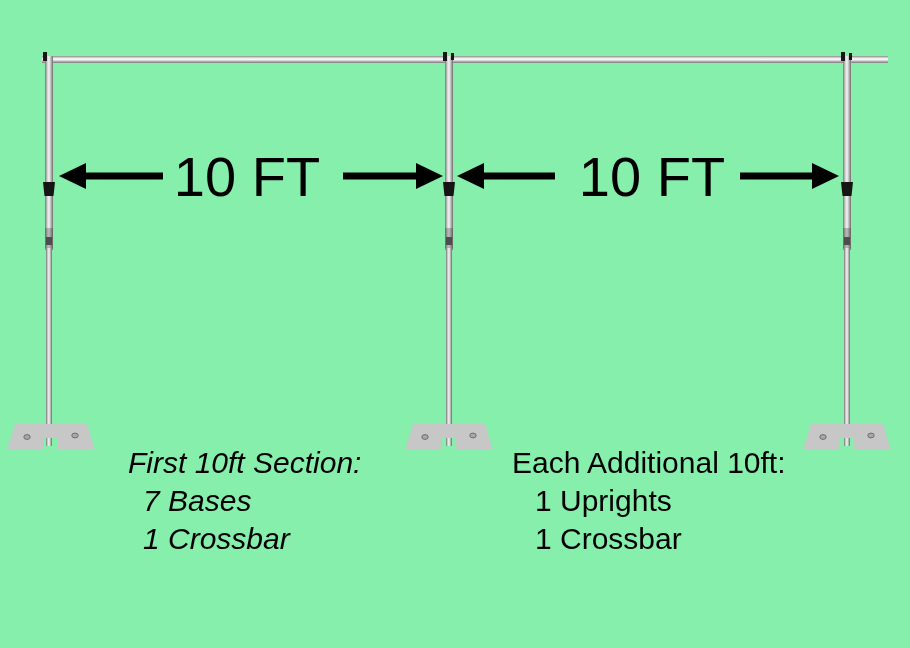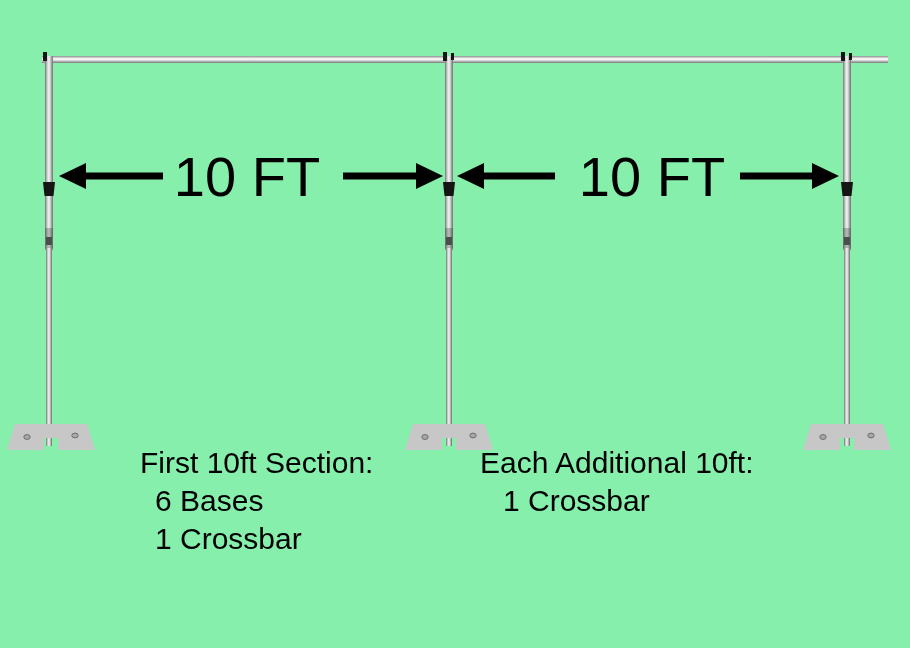--- a/index.html
+++ b/index.html
@@ -26,22 +26,22 @@
     font-weight: 400;
   }
   .legend {
     position: absolute;
     top: 444px;
     font-size: 30px;
     line-height: 38px;
     color: #000000;
     white-space: nowrap;
   }
-  .legend-first { left: 140px; }
-  .legend-additional { left: 480px; }
+  .legend-first { left: 128px; font-style: italic; }
+  .legend-additional { left: 512px; }
   .legend-first .legend-item { padding-left: 15px; }
   .legend-additional .legend-item { padding-left: 23px; }
 </style>
 </head>
 <body>
 
 <div class="stage">
 
   <svg width="910" height="648" viewBox="0 0 910 648">
     <defs>
@@ -122,22 +122,23 @@
       <line x1="482" y1="176" x2="555" y2="176" stroke-width="7" stroke="#000000"></line>
       <polygon points="457,176 484,163 484,189" fill="#000000"></polygon>
       <line x1="740" y1="176" x2="814" y2="176" stroke-width="7" stroke="#000000"></line>
       <polygon points="839,176 812,163 812,189" fill="#000000"></polygon>
       <text class="dim-label" x="652" y="196" text-anchor="middle" fill="#000000">10 FT</text>
     </g>
   </svg>
 
   <div class="legend legend-first">
     <div class="legend-title">First 10ft Section:</div>
-    <div class="legend-item">6 Bases</div>
+    <div class="legend-item">7 Bases</div>
     <div class="legend-item">1 Crossbar</div>
   </div>
 
   <div class="legend legend-additional">
     <div class="legend-title">Each Additional 10ft:</div>
+    <div class="legend-item">1 Uprights</div>
     <div class="legend-item">1 Crossbar</div>
   </div>
 
 </div>
 
 </body></html>

